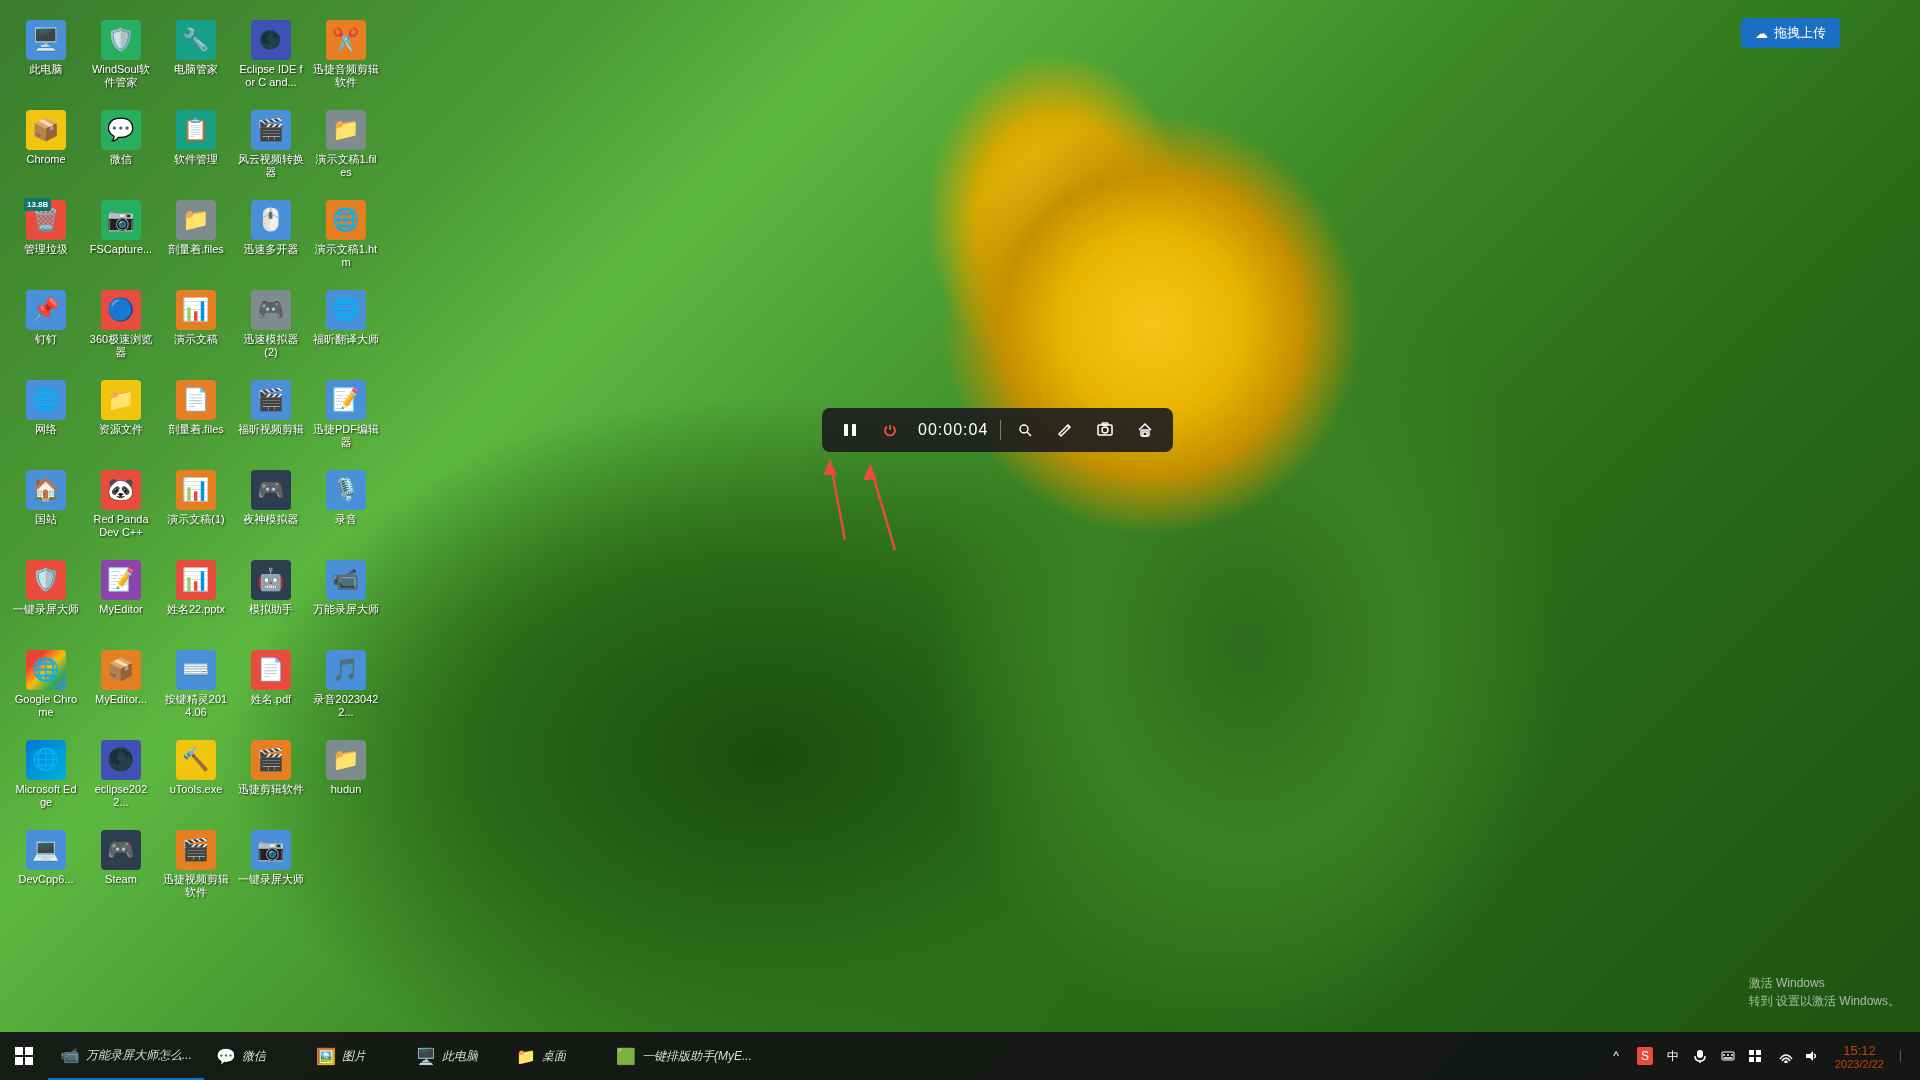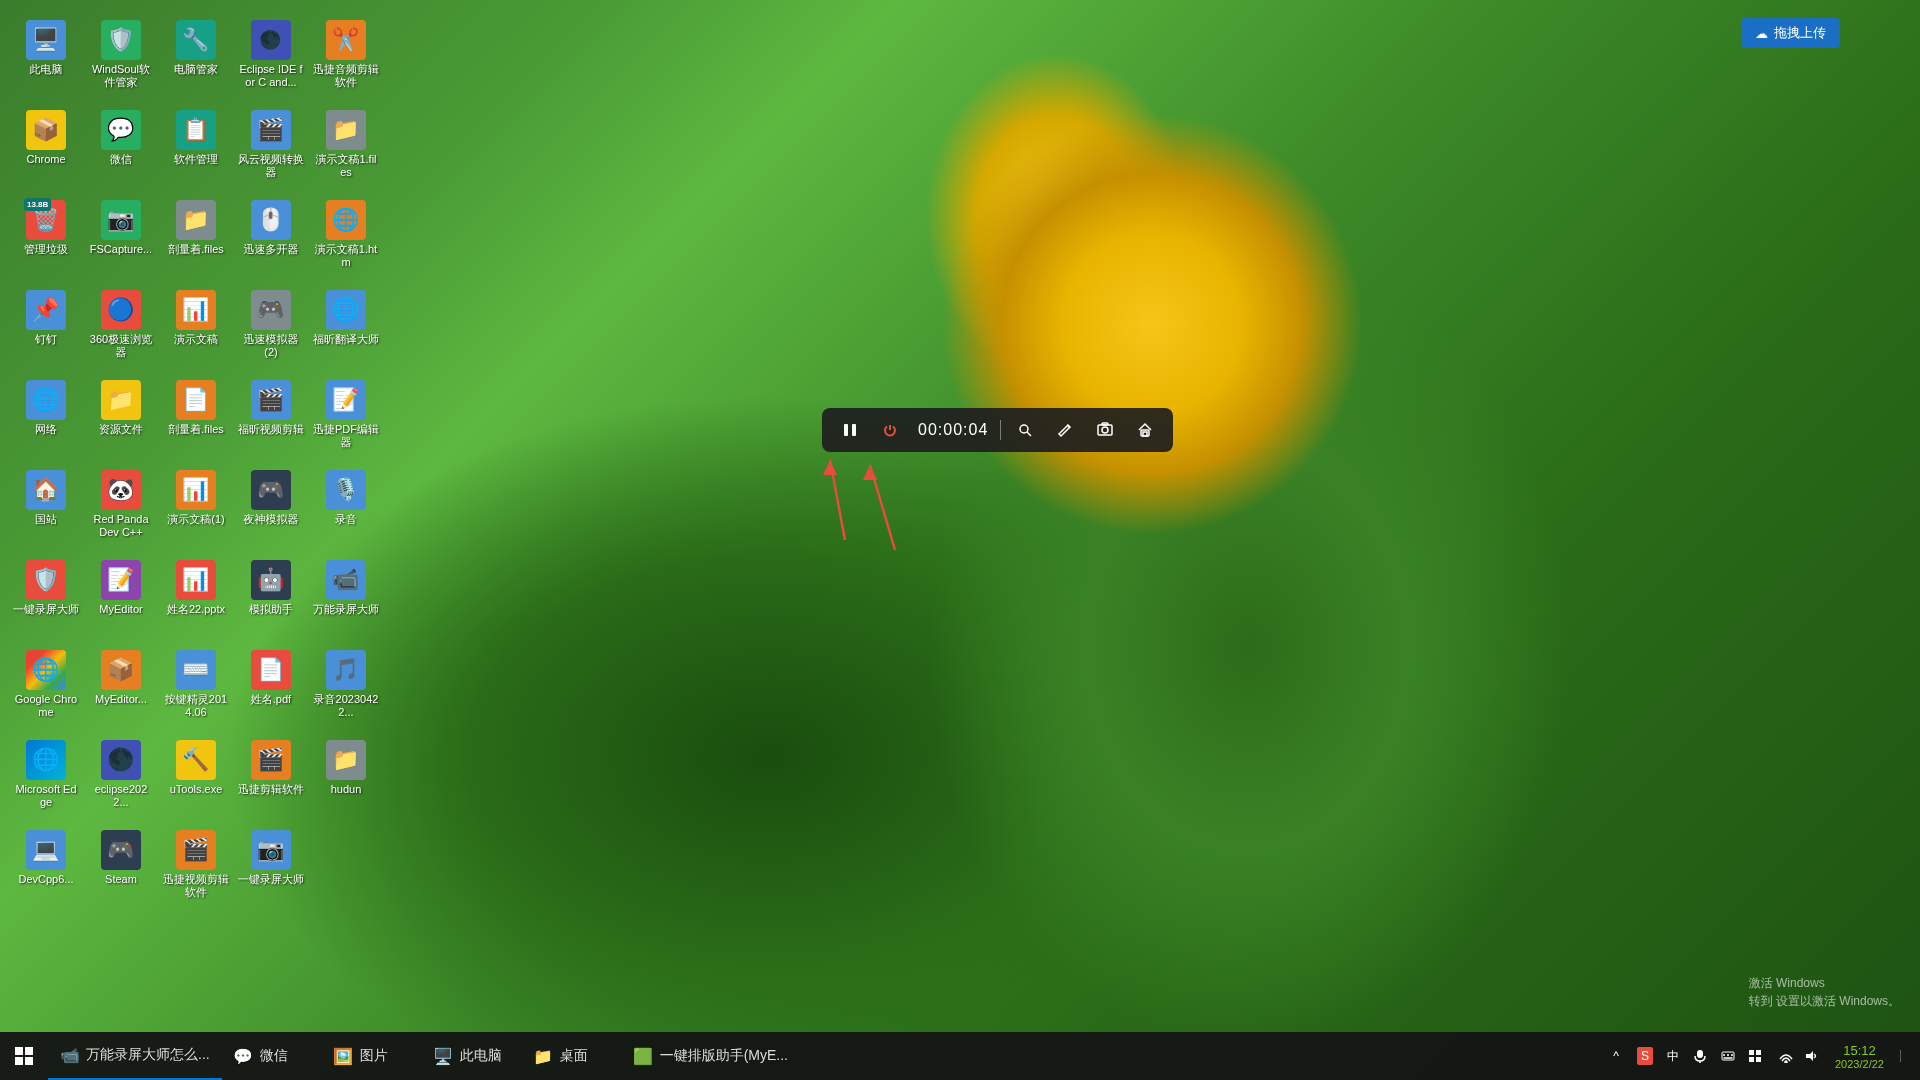--- a/index.html
+++ b/index.html
@@ -182,25 +182,26 @@
     .taskbar-icon {
       width: 20px;
       height: 20px;
       display: flex;
       align-items: center;
       justify-content: center;
       font-size: 16px;
     }
 
     .taskbar-text {
-      font-size: 14px;
+      font-size: 12px;
       white-space: nowrap;
       overflow: hidden;
       text-overflow: ellipsis;
       color: #ddd;
+      font-style: italic;
     }
 
     
     .system-tray {
       display: flex;
       align-items: center;
       height: 100%;
       padding: 0 8px;
       gap: 4px;
     }
@@ -223,21 +224,21 @@
       padding: 0 6px;
     }
 
     .tray-clock {
       display: flex;
       flex-direction: column;
       align-items: center;
       justify-content: center;
       padding: 0 8px;
       cursor: pointer;
-      color: #84cc16;
+      color: #c2410c;
     }
     .tray-time { font-size: 13px; }
     .tray-date { font-size: 11px; }
 
     
     .upload-btn {
       position: absolute;
       top: 18px;
       right: 80px;
       background: #1a6fc4;

